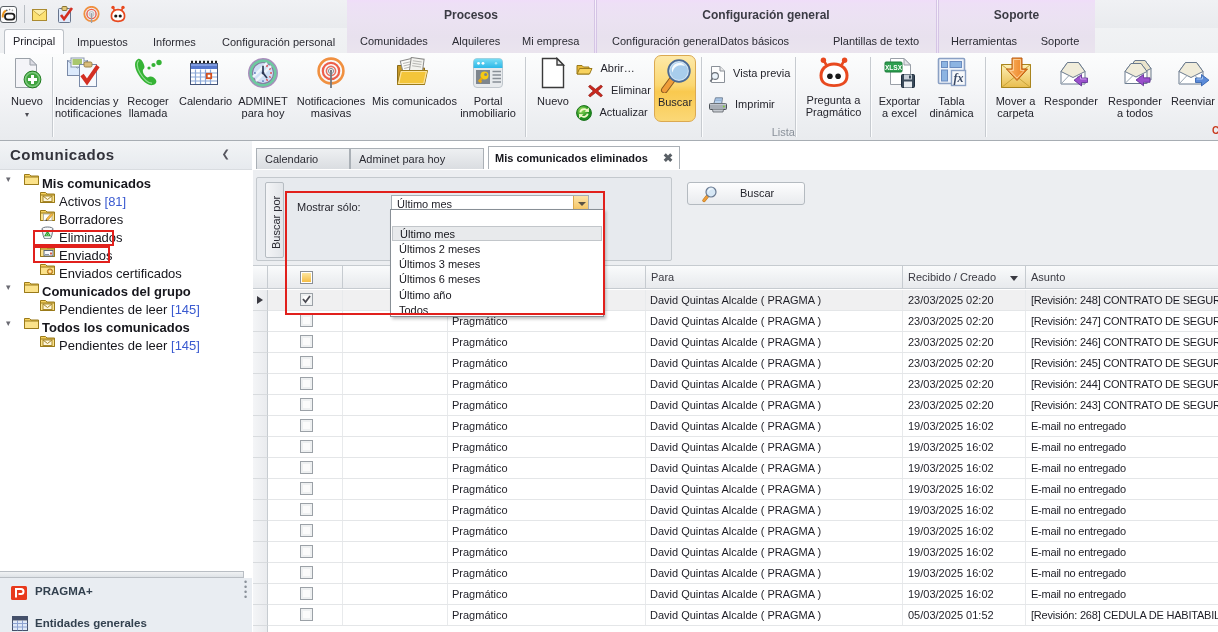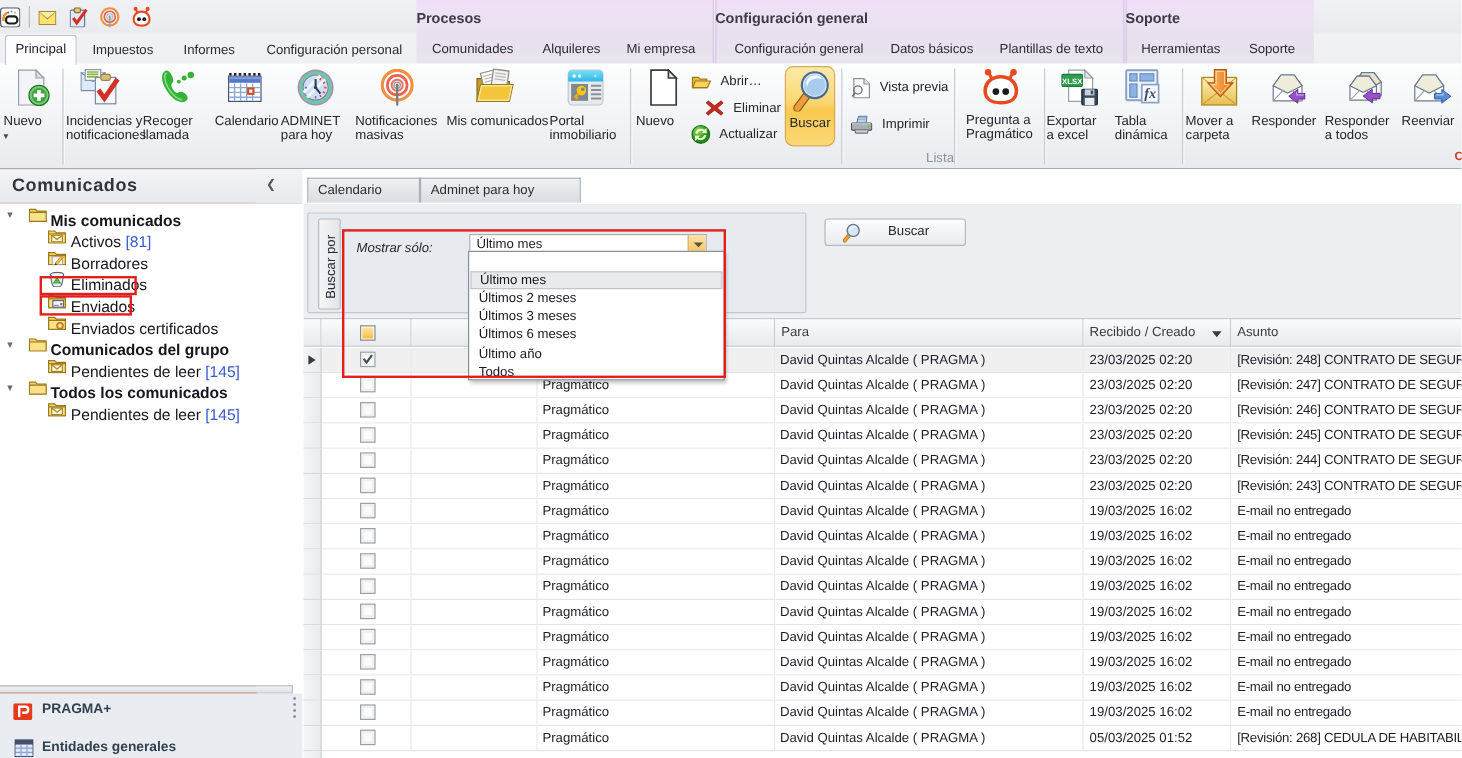--- a/index.html
+++ b/index.html
@@ -4,37 +4,37 @@
 <style>
 * { margin:0; padding:0; box-sizing:border-box; }
 html,body { width:1218px; height:632px; overflow:hidden; }
 body { font-family:"Liberation Sans", sans-serif; font-size:11px; color:#1e1e26; position:relative; background:#fff; }
 .abs { position:absolute; }
 
 #top { position:absolute; left:0; top:0; width:1218px; height:141px; background:linear-gradient(180deg,#f4f5f7 0%,#eceef0 50%,#e7e9ec 100%); border-bottom:1px solid #a7adb3; }
 #qatrow { position:absolute; left:0; top:0; width:1218px; height:28px; background:linear-gradient(180deg,#f0f1f4,#e9ebee); }
 #purple { position:absolute; left:347px; top:0; width:748px; height:53px; background:linear-gradient(180deg,#f0ddf9 0%,#eee0f6 7%,#ebe2f2 38%,#e8e1ee 70%,#eae4ee 100%); }
 .pdiv { position:absolute; top:0; width:3px; height:53px; background:linear-gradient(180deg,#f7f2fb,#ece2f4); border-left:1px solid #d5c4e5; border-right:1px solid #d5c4e5; }
-.phead { position:absolute; top:8px; font-weight:bold; font-size:12px; color:#3b3b44; }
+.phead { position:absolute; top:8px; font-weight:bold; font-size:12px; color:#3b3b44; text-align:center; }
 .ptab { position:absolute; top:35px; font-size:11px; color:#2b2b33; text-align:center; white-space:nowrap; }
 #tabrow { position:absolute; left:0; top:28px; width:347px; height:25px; }
 .rtab { position:absolute; top:3px; height:22px; line-height:22px; text-align:center; color:#2b2b33; font-size:11px; white-space:nowrap; }
 #tabactive { position:absolute; left:4px; top:29px; width:60px; height:25px; background:#fdfdfe; border:1px solid #bdc2c8; border-bottom:none; border-radius:3px 3px 0 0; text-align:center; line-height:23px; font-size:11px; color:#1e1e26; z-index:3; }
 #ribbon { position:absolute; left:0; top:53px; width:1218px; height:87px; background:linear-gradient(180deg,#fcfdfd 0%,#f4f5f7 45%,#eceef1 80%,#e9ebee 100%); }
 .rsep { position:absolute; top:4px; width:1px; height:80px; background:#c7cbd0; box-shadow:1px 0 0 #fbfcfd; }
-.bigbtn { position:absolute; top:4px; }
+.bigbtn { position:absolute; top:4px; text-align:center; }
 .bigbtn .lbl { font-size:11px; color:#25252d; line-height:12px; margin-top:6px; white-space:nowrap; }
 .icon32 { display:block; margin:0 auto; }
 .smallrow { position:absolute; height:22px; line-height:22px; font-size:11px; color:#25252d; white-space:nowrap; }
 .smallrow svg { vertical-align:middle; margin-right:5px; }
 #buscarbtn { position:absolute; left:654px; top:2px; width:42px; height:67px; background:linear-gradient(180deg,#fde9a8 0%,#fbd771 45%,#f9c94f 55%,#fbd877 100%); border:1px solid #dba951; border-radius:7px; text-align:center; }
 #buscarbtn .lbl { font-size:11px; color:#25252d; margin-top:1px; }
 .grplbl { position:absolute; top:73px; font-size:11px; color:#8a919a; text-align:right; }
 
-#sidebar { position:absolute; left:0; top:141px; width:214px; height:491px; background:#f97316; border-right:1px solid #c2c7cc; }
+#sidebar { position:absolute; left:0; top:141px; width:214px; height:491px; background:#a21caf; border-right:1px solid #c2c7cc; }
 #sbhead { position:absolute; left:0; top:0; width:252px; height:29px; background:linear-gradient(180deg,#f2f4f6,#e7eaee); border-bottom:1px solid #d9dce0; }
 #sbhead .t { position:absolute; left:10px; top:5px; font-size:15px; font-weight:bold; color:#33333b; letter-spacing:0.5px; }
 #sbhead .c { position:absolute; right:22px; top:7px; color:#55555e; font-size:12px; font-weight:bold; }
 .tree { position:absolute; left:0; top:29px; width:252px; height:402px; background:#fff; }
 .ti { position:absolute; height:17px; line-height:17px; white-space:nowrap; font-size:13px; color:#16161c; }
 .ti b { font-weight:bold; }
 .cnt { color:#3a5ad0; }
 .exp { position:absolute; font-size:9px; color:#6a6a72; }
 #sbsplit { position:absolute; left:0; top:430px; width:244px; height:7px; background:linear-gradient(180deg,#f0f2f4,#dfe3e7); border:1px solid #b9bec4; border-left:none; }
 #sbbottom { position:absolute; left:0; top:437px; width:252px; height:54px; background:#e9edf2; }
@@ -42,21 +42,21 @@
 .sbrow .t { position:absolute; left:35px; top:3px; font-weight:bold; color:#33414f; font-size:11.5px; }
 
 #main { position:absolute; left:253px; top:141px; width:965px; height:491px; background:#fff; }
 #doctabs { position:absolute; left:0; top:5px; width:965px; height:23px; }
 .dtab { position:absolute; top:2px; height:21px; background:linear-gradient(180deg,#eef0f2,#dadde1); border:1px solid #aab0b6; border-bottom:none; line-height:20px; padding:0 8px; color:#2b2b33; white-space:nowrap; }
 .dtabactive { position:absolute; top:0; height:23px; background:#fff; border:1px solid #aab0b6; border-bottom:none; line-height:22px; font-weight:bold; color:#16161c; padding:0 6px; z-index:2; white-space:nowrap; }
 #filterband { position:absolute; left:0; top:28px; width:965px; height:96px; background:#eceef1; border-top:1px solid #fff; }
 #filterpanel { position:absolute; left:3px; top:7px; width:416px; height:84px; background:#e7eaee; border:1px solid #c3c8cd; border-radius:2px; }
 #buscarpor { position:absolute; left:8px; top:4px; width:19px; height:76px; background:linear-gradient(90deg,#f4f5f7,#e2e5e9); border:1px solid #b6bcc2; border-radius:2px; }
 #buscarpor span { position:absolute; left:4px; top:66px; transform:rotate(-90deg); transform-origin:0 0; font-size:11px; color:#2b2b33; white-space:nowrap; }
-#mostrar { position:absolute; left:40px; top:23px; font-size:11px; color:#25252d;font-style:italic; }
+#mostrar { position:absolute; left:40px; top:23px; font-size:11px; color:#25252d; }
 #combo { position:absolute; left:134px; top:17px; width:198px; height:17px; background:#fff; border:1px solid #a8aeb4; }
 #combo .t { position:absolute; left:5px; top:2px; font-size:11px; }
 #combobtn { position:absolute; right:0; top:0; width:15px; height:15px; background:linear-gradient(180deg,#fbe3a9,#f6c35d); border-left:1px solid #d9a84e; }
 #combobtn:after { content:""; position:absolute; left:4px; top:6px; border-left:4px solid transparent; border-right:4px solid transparent; border-top:4px solid #5a5243; }
 #searchbtn { position:absolute; left:434px; top:12px; width:118px; height:23px; background:linear-gradient(180deg,#fdfdfe,#e9ebee); border:1px solid #b4bac0; border-radius:3px; }
 #searchbtn .t { position:absolute; left:52px; top:4px; font-size:11px; color:#25252d; }
 
 #grid { position:absolute; left:0; top:124px; width:965px; height:367px; }
 .hcell { position:absolute; top:0; height:24px; background:linear-gradient(180deg,#fafbfc 0%,#f0f2f4 50%,#e8eaed 100%); border-right:1px solid #c6cbd0; border-bottom:1px solid #c6cbd0; border-top:1px solid #c6cbd0; color:#3a3a42; line-height:22px; padding-left:5px; }
 .row { position:absolute; width:965px; height:21px; border-bottom:1px solid #e4e6e8; background:#fff; }
@@ -114,21 +114,21 @@
   <div id="purple">
     <div class="pdiv" style="left:247px"></div>
     <div class="pdiv" style="left:589px"></div>
     <div class="phead" style="left:0;width:248px">Procesos</div>
     <div class="phead" style="left:249px;width:340px">Configuración general</div>
     <div class="phead" style="left:591px;width:157px">Soporte</div>
     <div class="ptab" style="left:13px;width:66px">Comunidades</div>
     <div class="ptab" style="left:105px;width:44px">Alquileres</div>
     <div class="ptab" style="left:175px;width:57px">Mi empresa</div>
     <div class="ptab" style="left:265px;width:102px">Configuración general</div>
-    <div class="ptab" style="left:395px;width:66px">Datos básicos</div>
+    <div class="ptab" style="left:373px;width:66px">Datos básicos</div>
     <div class="ptab" style="left:486px;width:84px">Plantillas de texto</div>
     <div class="ptab" style="left:604px;width:63px">Herramientas</div>
     <div class="ptab" style="left:693px;width:40px">Soporte</div>
   </div>
   <div id="tabrow">
     <div class="rtab" style="left:77px;width:49px">Impuestos</div>
     <div class="rtab" style="left:153px;width:42px">Informes</div>
     <div class="rtab" style="left:222px;width:110px">Configuración personal</div>
   </div>
   <div id="tabactive">Principal</div>
@@ -517,20 +517,21 @@
           <path d="M1 5 H15 V14 H1 Z" fill="#b9ccee" opacity="0.45"></path>
         </svg>
       <span class="t">Entidades generales</span>
     </div>
   </div>
 </div>
 <div id="main">
   <div id="doctabs">
     <div class="dtab" style="left:3px;width:94px;">Calendario</div>
     <div class="dtab" style="left:97px;width:134px;">Adminet para hoy</div>
+    <div class="dtabactive" style="left:235px;width:192px;">Mis comunicados eliminados&nbsp;&nbsp;&nbsp;&nbsp;&nbsp;<span style="color:#5a6066;font-size:12px">✖</span></div>
   </div>
   <div id="filterband">
     <div id="filterpanel">
       <div id="buscarpor">
           <span>Buscar por</span>
         </div>
       <div id="mostrar">Mostrar sólo:</div>
       <div id="combo">
           <span class="t">Último mes</span>
           <span id="combobtn"></span>

